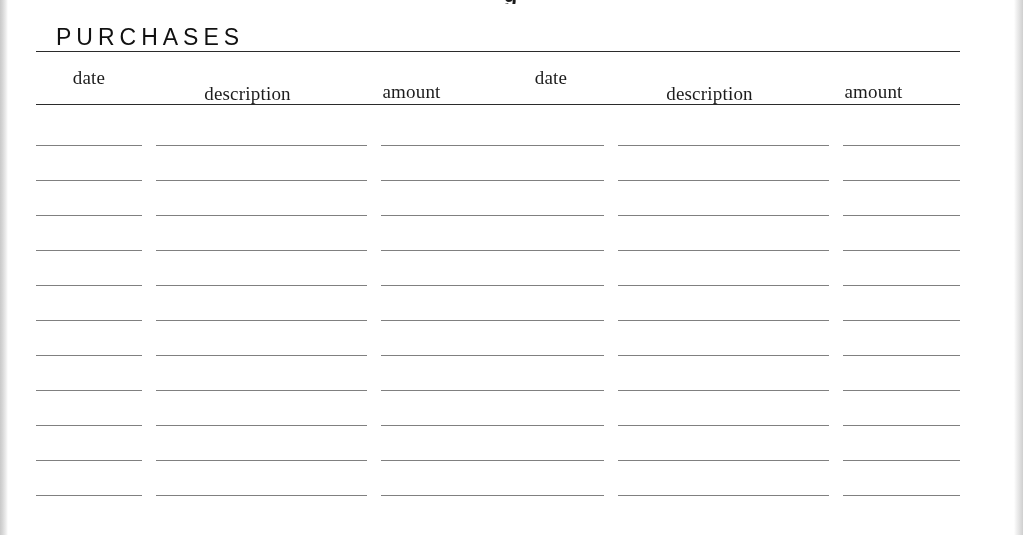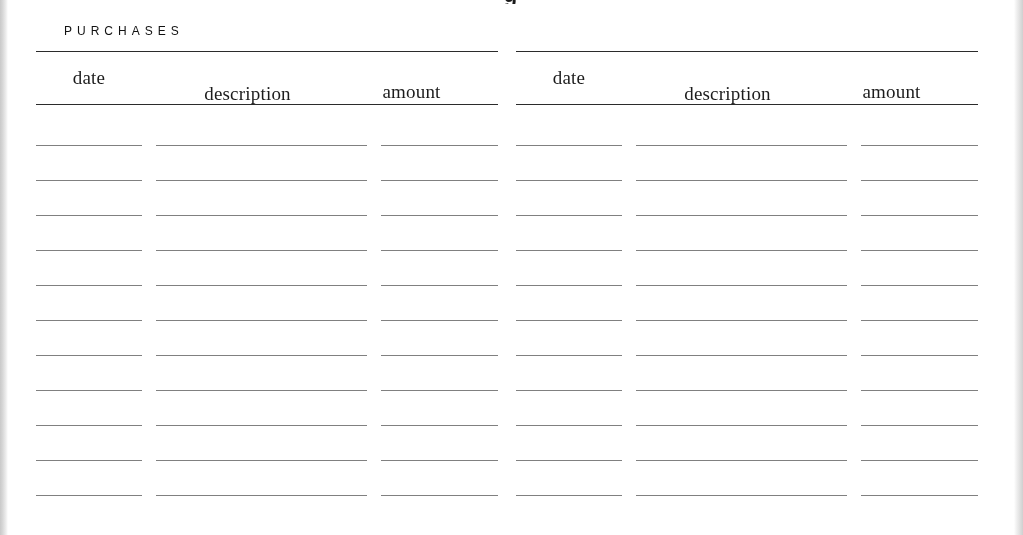--- a/index.html
+++ b/index.html
@@ -55,36 +55,36 @@
     position: absolute;
     top: 0; left: 0;
     width: 1023px;
     height: 535px;
     padding: 0;
   }
 
   .section-title {
     position: absolute;
     top: 24px;
-    left: 64px;
+    left: 56px;
     font-family: "Liberation Sans", sans-serif;
-    font-size: 12px;
+    font-size: 23px;
     font-weight: 300;
     letter-spacing: 5.0px;
     color: #111111;
     white-space: nowrap;
   }
 
   .tables {
     position: absolute;
     top: 51px;
     left: 36px;
     width: 950px;
     display: flex;
-    gap: 18px;
+    gap: 0;
   }
 
   .ledger {
     width: 462px;
     flex: 0 0 462px;
   }
 
   .rule-top {
     height: 0;
     border-top: 1px solid #2b2b2b;

